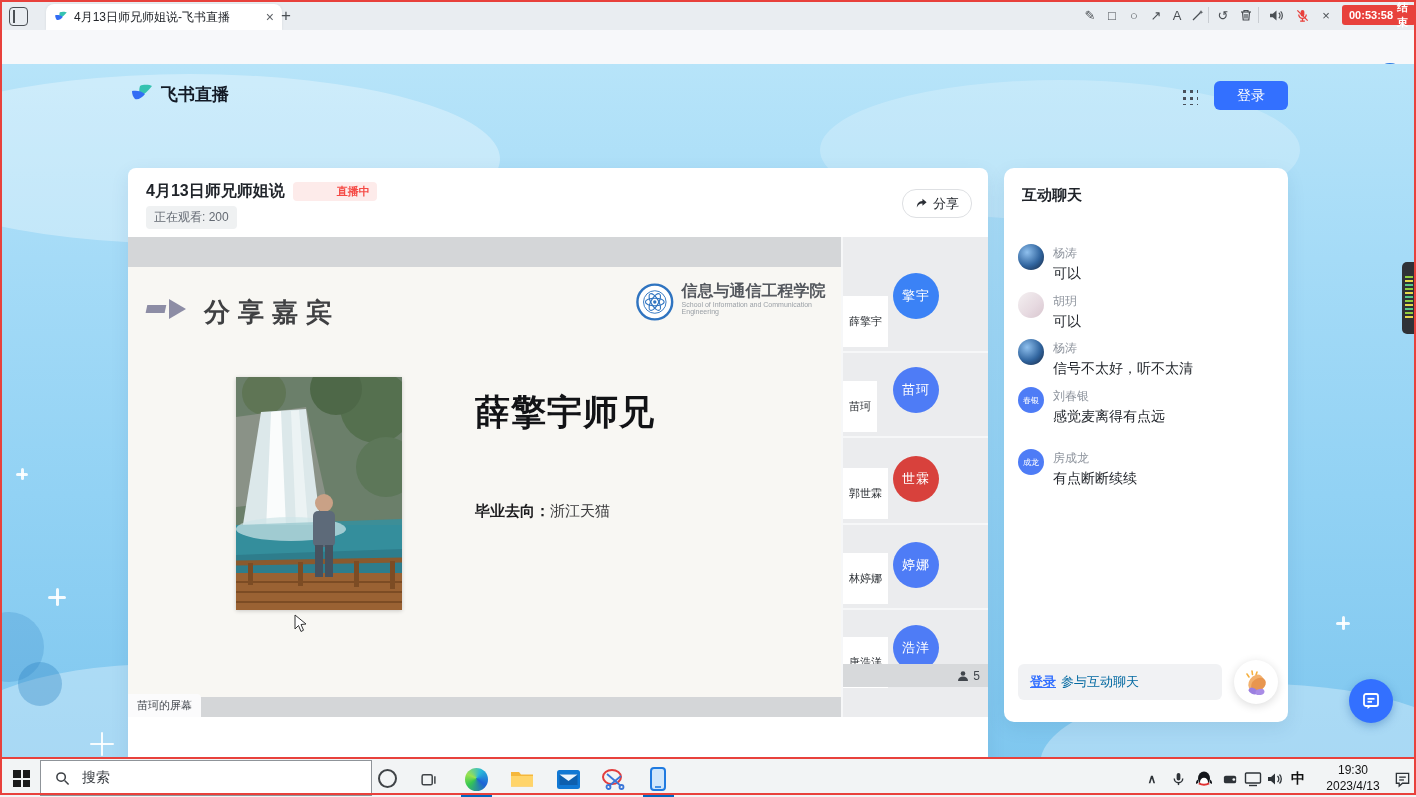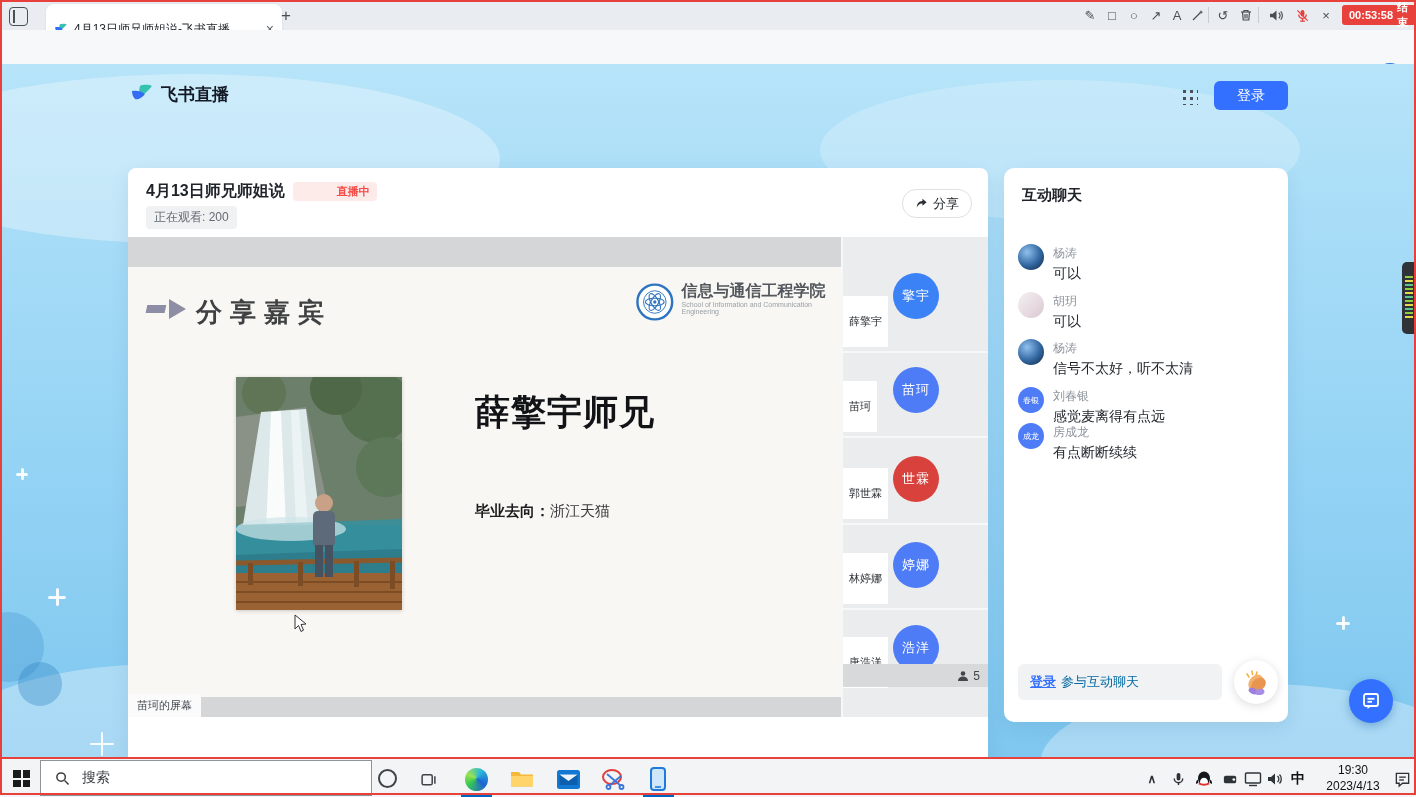--- a/index.html
+++ b/index.html
@@ -3,21 +3,21 @@
 <meta charset="utf-8">
 <style>
   html,body{margin:0;padding:0;width:1416px;height:797px;overflow:hidden;
     font-family:"Liberation Sans",sans-serif;-webkit-font-smoothing:antialiased;}
   .abs{position:absolute;}
   
   #tabstrip{left:0;top:0;width:1416px;height:30px;background:#e9edf1;}
   #tab-list-btn{left:9px;top:7px;width:17px;height:17px;border:1.8px solid #4a4f54;border-radius:4px;}
   #tab-list-btn i{position:absolute;left:3px;top:2px;bottom:2px;width:2px;background:#4a4f54;}
   #active-tab{left:46px;top:4px;width:220px;height:26px;background:#fff;border-radius:8px 8px 0 0;
-    display:flex;align-items:center;padding:12px 8px;box-shadow:0 0 3px rgba(0,0,0,.08);}
+    display:flex;align-items:center;padding:0 8px;box-shadow:0 0 3px rgba(0,0,0,.08);}
   #active-tab .title{flex:1;font-size:12px;color:#23262b;white-space:nowrap;overflow:hidden;text-overflow:ellipsis;margin:0 6px;}
   .xglyph{color:#5f6368;font-size:14px;line-height:1;}
   #new-tab{left:276px;top:6px;width:20px;height:20px;display:flex;align-items:center;justify-content:center;
     font-size:17px;color:#4a4f54;}
   .atool{top:5px;width:20px;height:20px;display:flex;align-items:center;justify-content:center;
     font-size:13px;color:#4a4f54;}
   .asep{top:7px;width:1px;height:16px;background:#c9cdd2;}
   #rec-badge{left:1342px;top:5px;height:20px;background:#e8413c;color:#fff;font-size:11px;font-weight:700;
     border-radius:3px;display:flex;align-items:center;padding:0 7px;gap:4px;}
   #toolbar{left:0;top:30px;width:1416px;height:34px;background:#f7f8fa;border-bottom:1px solid #dde1e5;}
@@ -55,21 +55,21 @@
   #stream-title-row{left:18px;top:13px;display:flex;align-items:center;gap:8px;}
   #stream-title{font-size:16px;font-weight:700;color:#1f2329;}
   #live-badge{background:#fdebea;font-size:11px;padding:2px 7px;border-radius:4px;font-weight:600;}
   #viewers-badge{left:18px;top:38px;background:#eff1f2;color:#646a73;font-size:12px;padding:3px 8px;border-radius:4px;}
   #share-btn{right:16px;top:21px;height:27px;padding:0 12px;border:1px solid #dee0e3;border-radius:14px;
     background:#fff;display:flex;align-items:center;gap:5px;font-size:13px;color:#1f2329;}
   #video-region{left:0;top:69px;width:860px;height:480px;overflow:hidden;}
   #slide-pane{left:0;top:0;width:713px;height:480px;background:#f8f7f3;}
   .letterbox{left:0;width:713px;background:#d4d6d8;}
   #slide-arrow{left:17px;top:60px;}
-  #slide-section{left:68px;top:58px;font-size:26px;font-weight:700;letter-spacing:8px;color:#3f4042;}
+  #slide-section{left:76px;top:58px;font-size:26px;font-weight:700;letter-spacing:8px;color:#3f4042;}
   #college{left:508px;top:45px;display:flex;align-items:flex-start;gap:8px;}
   #college .cn{font-size:16px;font-weight:700;color:#54585e;line-height:1.15;}
   #college .en{font-size:7px;color:#9aa0a6;margin-top:1px;}
   #guest-photo{left:108px;top:140px;width:166px;height:233px;box-shadow:0 1px 4px rgba(0,0,0,.18);}
   #guest-name{left:347px;top:152px;font-size:35px;font-weight:800;color:#121316;letter-spacing:1px;}
   #destination{left:347px;top:265px;font-size:15px;color:#1d1d1f;}
   #destination .lbl{font-weight:700;}
   #destination .val{font-family:"Liberation Serif",serif;color:#3a3a3c;}
   #screen-label{left:0;bottom:0;background:#fbfbfc;padding:4px 9px;font-size:11px;color:#41464c;border-radius:0 4px 0 0;}
   #cursor{left:166px;top:377px;}
@@ -408,21 +408,21 @@
            <div class="mtext">信号不太好，听不太清</div>
         </div>
     </div>
     <div class="abs msg" style="top:219px">
       <div class="mavatar avatar-blue">春银</div>
       <div>
           <div class="mname">刘春银</div>
            <div class="mtext">感觉麦离得有点远</div>
         </div>
     </div>
-    <div class="abs msg" style="top:255px">
+    <div class="abs msg" style="top:281px">
       <div class="mavatar avatar-blue">成龙</div>
       <div>
           <div class="mname">房成龙</div>
            <div class="mtext">有点断断续续</div>
         </div>
     </div>
 
     <div class="abs" id="chat-input">
       <span class="login">登录</span>
       <span class="ph">参与互动聊天</span>

